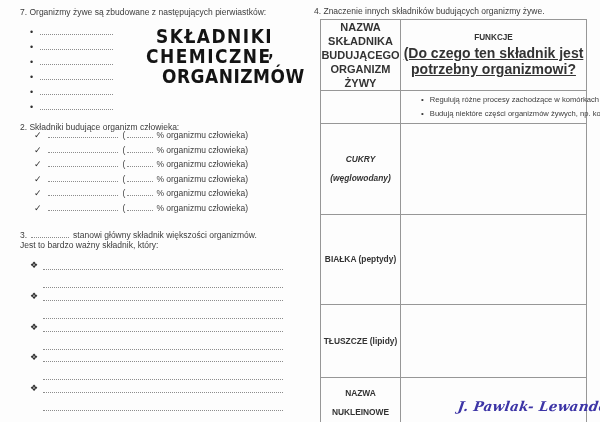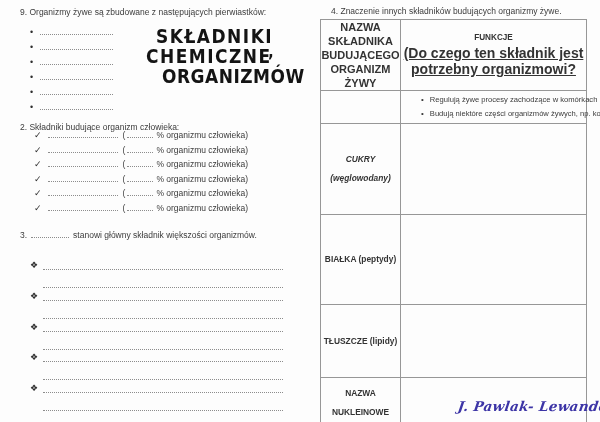--- a/index.html
+++ b/index.html
@@ -39,21 +39,21 @@
   #s3-line{left:20px;top:230px;}
   #s3-line .dl{margin:0 4px;}
   #s3-sub{left:20px;top:240px;}
   #s3-list{position:absolute;left:30px;top:256px;}
   #s3-list .d-item{height:30.8px;}
   #s3-list .l1{height:18px;}
   #s3-list .glyph{font-size:9px;margin-right:5px;color:#2e2e2e;vertical-align:2px;}
   #s3-list .l2{height:12px;padding-left:13px;}
 
   
-  #s4-heading{left:331px;top:6px;}
+  #s4-heading{left:314px;top:6px;}
   .tbl{
     position:absolute;left:320px;top:19px;width:266px;
     border-collapse:collapse;table-layout:fixed;
   }
   .tbl td{border:1px solid #979797;vertical-align:middle;padding:0;}
   .col-name{width:80px;}
   .col-func{width:186px;}
   .hdr1{font-weight:bold;font-size:11px;text-align:center;line-height:14px;color:#333;}
   .hdr2-title{font-weight:bold;font-size:8.2px;text-align:center;color:#333;margin-bottom:3px;}
   .hdr2-sub{font-weight:bold;font-size:14px;text-align:center;color:#333;text-decoration:underline;}
@@ -69,21 +69,21 @@
     font-family:"DejaVu Serif",serif;font-style:italic;font-weight:bold;
     font-size:13.5px;color:#3c34a6;transform:skewX(-8deg);white-space:nowrap;
     letter-spacing:0.3px;
   }
 </style>
 </head>
 <body>
 
 <div class="page">
 
-  <div class="s-heading" id="s1-heading">9. Organizmy żywe są zbudowane z następujących pierwiastków:</div>
+  <div class="s-heading" id="s1-heading">7. Organizmy żywe są zbudowane z następujących pierwiastków:</div>
   <div id="s1-list">
     <div class="b-row"><span class="glyph">•</span><span class="dl" style="width:73px"></span></div>
     <div class="b-row"><span class="glyph">•</span><span class="dl" style="width:73px"></span></div>
     <div class="b-row"><span class="glyph">•</span><span class="dl" style="width:73px"></span></div>
     <div class="b-row"><span class="glyph">•</span><span class="dl" style="width:73px"></span></div>
     <div class="b-row"><span class="glyph">•</span><span class="dl" style="width:73px"></span></div>
     <div class="b-row"><span class="glyph">•</span><span class="dl" style="width:73px"></span></div>
   </div>
 
   <div class="ws-title">
@@ -97,20 +97,21 @@
   <div id="s2-list">
     <div class="c-row"><span class="glyph">✓</span><span class="dl" style="width:70px"></span><span class="paren">(</span><span class="dl" style="width:26px"></span><span class="suffix">% organizmu człowieka)</span></div>
     <div class="c-row"><span class="glyph">✓</span><span class="dl" style="width:70px"></span><span class="paren">(</span><span class="dl" style="width:26px"></span><span class="suffix">% organizmu człowieka)</span></div>
     <div class="c-row"><span class="glyph">✓</span><span class="dl" style="width:70px"></span><span class="paren">(</span><span class="dl" style="width:26px"></span><span class="suffix">% organizmu człowieka)</span></div>
     <div class="c-row"><span class="glyph">✓</span><span class="dl" style="width:70px"></span><span class="paren">(</span><span class="dl" style="width:26px"></span><span class="suffix">% organizmu człowieka)</span></div>
     <div class="c-row"><span class="glyph">✓</span><span class="dl" style="width:70px"></span><span class="paren">(</span><span class="dl" style="width:26px"></span><span class="suffix">% organizmu człowieka)</span></div>
     <div class="c-row"><span class="glyph">✓</span><span class="dl" style="width:70px"></span><span class="paren">(</span><span class="dl" style="width:26px"></span><span class="suffix">% organizmu człowieka)</span></div>
   </div>
 
   <div class="s-heading" id="s3-line"><span>3.</span><span class="dl" style="width:38px"></span><span>stanowi główny składnik większości organizmów.</span></div>
+  <div class="s-heading" id="s3-sub">Jest to bardzo ważny składnik, który:</div>
   <div id="s3-list">
     <div class="d-item">
       <div class="l1"><span class="glyph">❖</span><span class="dl" style="width:240px"></span></div>
       <div class="l2"><span class="dl" style="width:240px"></span></div>
     </div>
     <div class="d-item">
       <div class="l1"><span class="glyph">❖</span><span class="dl" style="width:240px"></span></div>
       <div class="l2"><span class="dl" style="width:240px"></span></div>
     </div>
     <div class="d-item">
@@ -143,21 +144,21 @@
       </td>
       <td>
         <div class="hdr2-title">FUNKCJE</div>
         <div class="hdr2-sub">(Do czego ten składnik jest potrzebny organizmowi?</div>
       </td>
     </tr>
     <tr class="r-0">
       <td></td>
       <td>
         <div class="func-bullets">
-          <div class="fb-row"><span class="glyph">•</span><span>Regulują żywe procesy zachodzące w komórkach</span></div>
+          <div class="fb-row"><span class="glyph">•</span><span>Regulują różne procesy zachodzące w komórkach</span></div>
           <div class="fb-row"><span class="glyph">•</span><span>Budują niektóre części organizmów żywych, np. kości</span></div>
         </div>
       </td>
     </tr>
     <tr class="r-1">
       <td class="name-cell">
         <div>CUKRY</div>
         <div>(węglowodany)</div>
       </td>
       <td></td>

